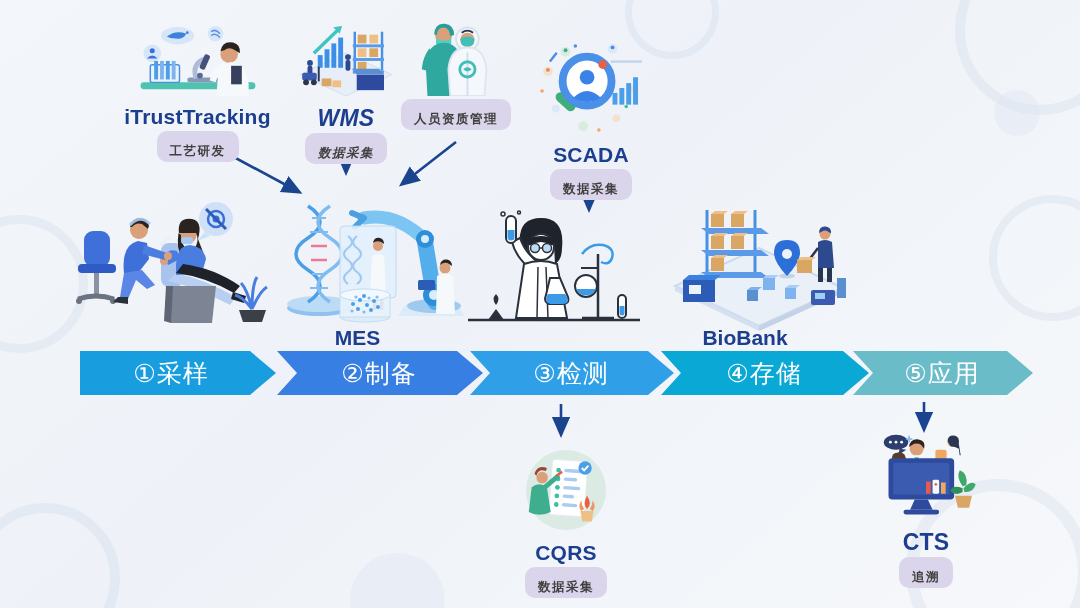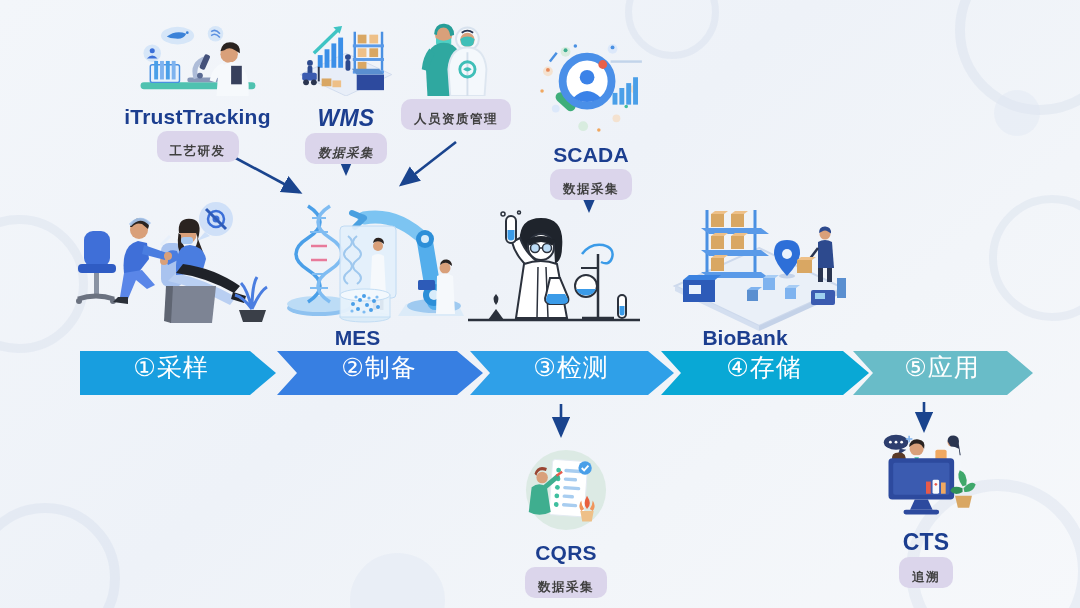--- a/index.html
+++ b/index.html
@@ -22,21 +22,21 @@
     display:inline-block;margin-top:3px;background:#dbd5eb;color:#404040;
     font-size:12.5px;font-weight:bold;line-height:1;padding:14px 13px 4px;
     border-radius:10px;letter-spacing:1.5px;white-space:nowrap;
   }
   .illus{display:block;margin:0 auto;}
   .mid-label{
     position:absolute;font-weight:bold;color:#1c3e8f;font-size:21px;
     text-align:center;white-space:nowrap;
   }
   .step{
-    position:absolute;top:351px;height:44px;display:flex;
+    position:absolute;top:351px;height:44px;display:flex;align-items:center;
     justify-content:center;color:#ffffff;font-size:25px;letter-spacing:1px;
     font-weight:500;padding-right:14px;
   }
   .step.notched{
     clip-path:polygon(0 0,calc(100% - 26px) 0,100% 50%,calc(100% - 26px) 100%,0 100%,20px 50%);
     padding-left:12px;
   }
   .step.first{
     clip-path:polygon(0 0,calc(100% - 26px) 0,100% 50%,calc(100% - 26px) 100%,0 100%);
   }

